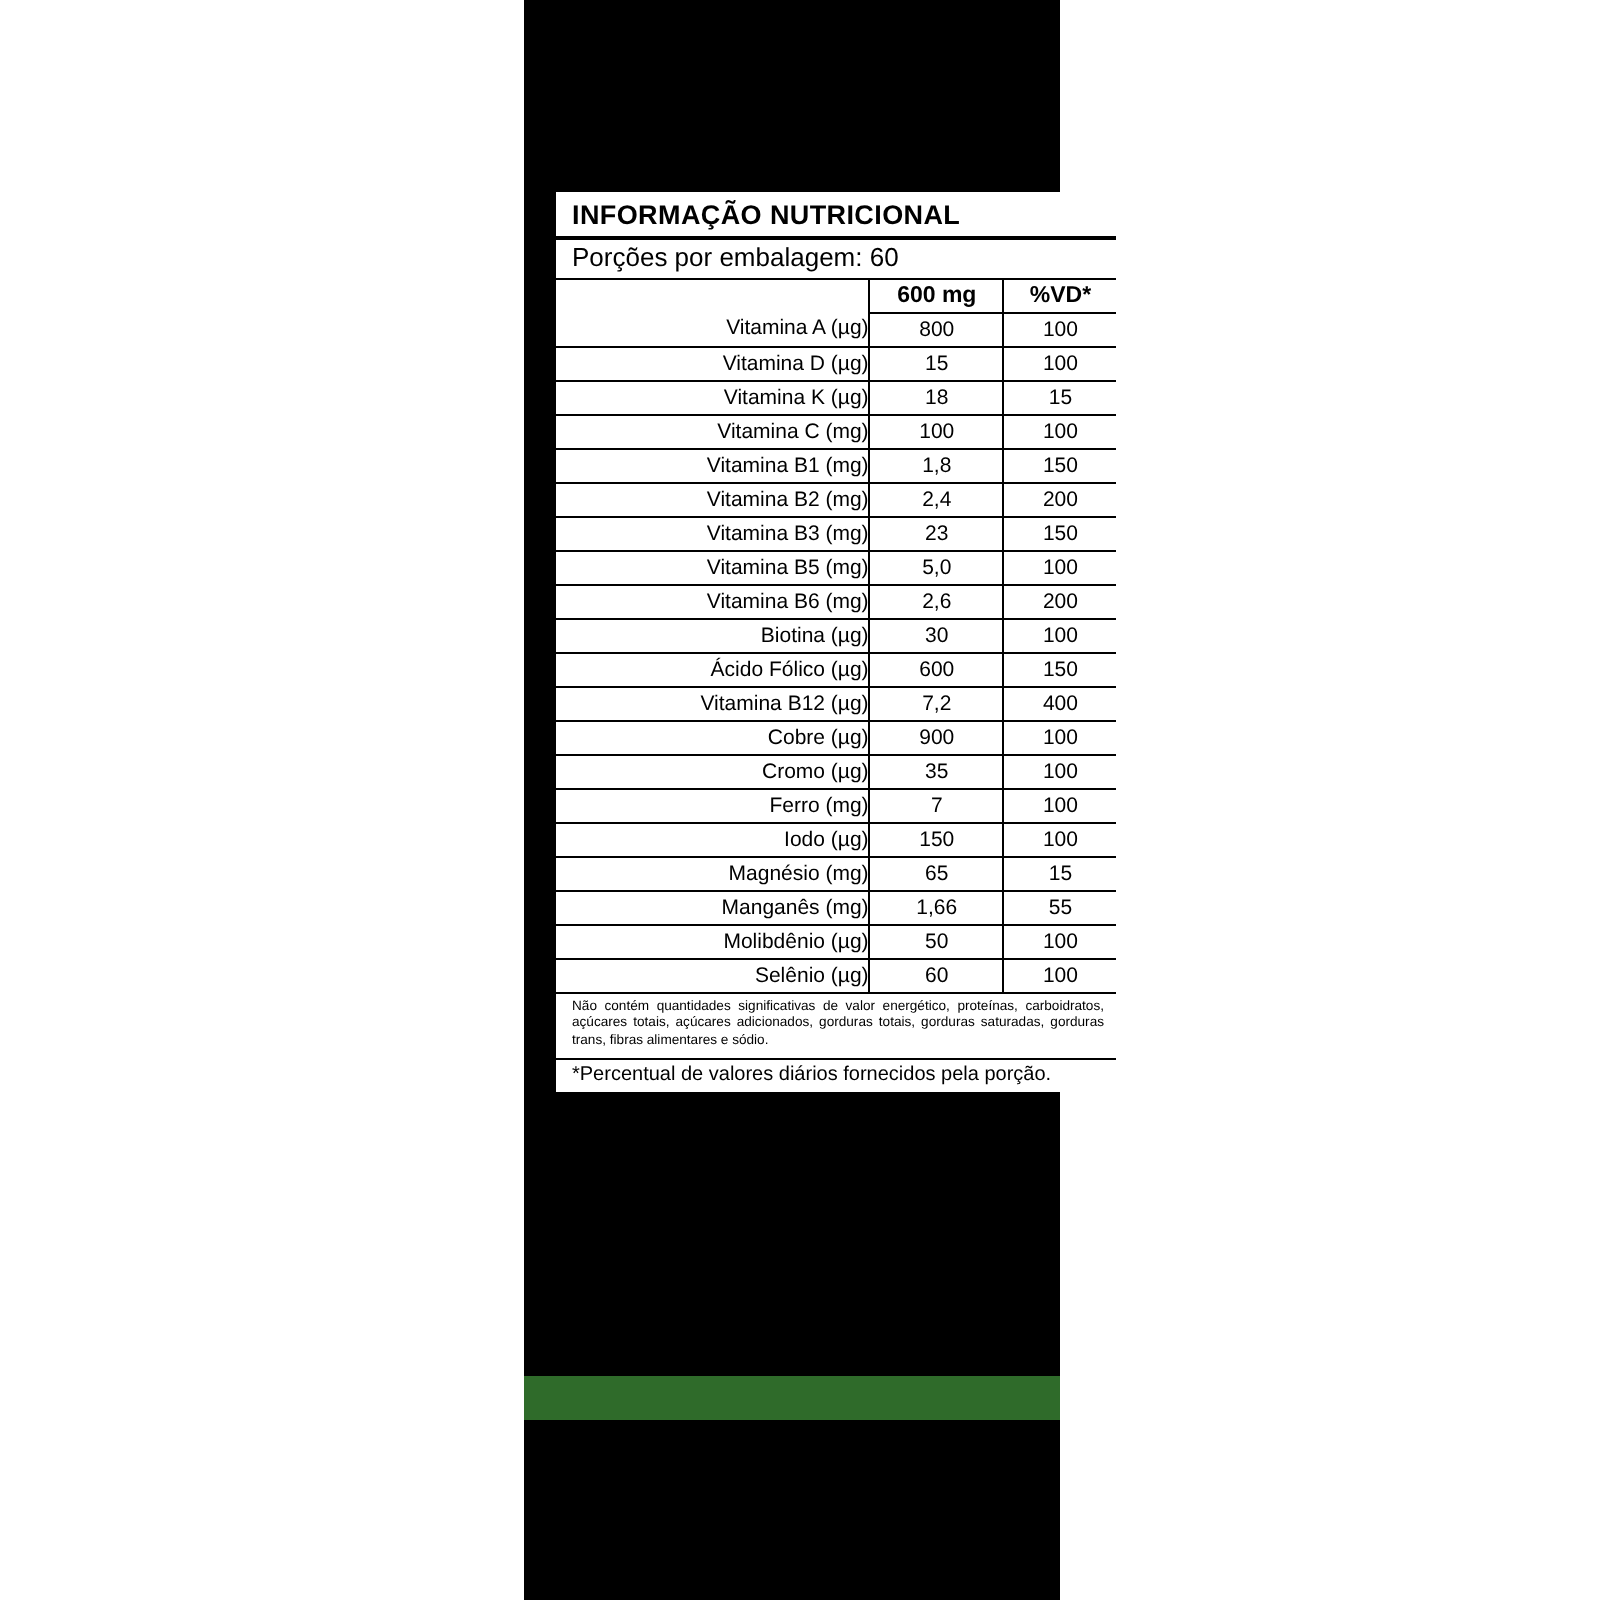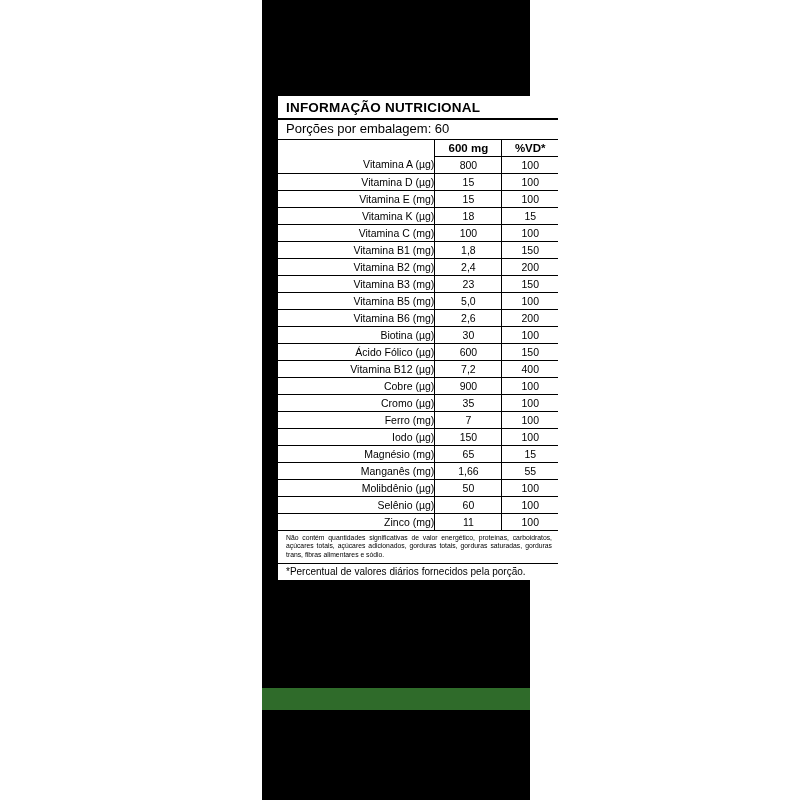--- a/index.html
+++ b/index.html
@@ -135,25 +135,20 @@
           <td class="col-name">Vitamina A (µg)</td>
           <td class="col-amt">800</td>
           <td class="col-vd">100</td>
         </tr>
         <tr>
           <td class="col-name">Vitamina D (µg)</td>
           <td class="col-amt">15</td>
           <td class="col-vd">100</td>
         </tr>
         <tr>
-          <td class="col-name">Vitamina E (mg)</td>
-          <td class="col-amt">15</td>
-          <td class="col-vd">100</td>
-        </tr>
-        <tr>
           <td class="col-name">Vitamina K (µg)</td>
           <td class="col-amt">18</td>
           <td class="col-vd">15</td>
         </tr>
         <tr>
           <td class="col-name">Vitamina C (mg)</td>
           <td class="col-amt">100</td>
           <td class="col-vd">100</td>
         </tr>
         <tr>
@@ -229,24 +224,19 @@
         <tr>
           <td class="col-name">Molibdênio (µg)</td>
           <td class="col-amt">50</td>
           <td class="col-vd">100</td>
         </tr>
         <tr>
           <td class="col-name">Selênio (µg)</td>
           <td class="col-amt">60</td>
           <td class="col-vd">100</td>
         </tr>
-        <tr>
-          <td class="col-name">Zinco (mg)</td>
-          <td class="col-amt">11</td>
-          <td class="col-vd">100</td>
-        </tr>
       </tbody>
   </table>
 
   <div class="footnote">Não contém quantidades significativas de valor energético, proteínas, carboidratos, açúcares totais, açúcares adicionados, gorduras totais, gorduras saturadas, gorduras trans, fibras alimentares e sódio.</div>
   <div class="vd-note">*Percentual de valores diários fornecidos pela porção.</div>
 
 </div>
 
 </body></html>

